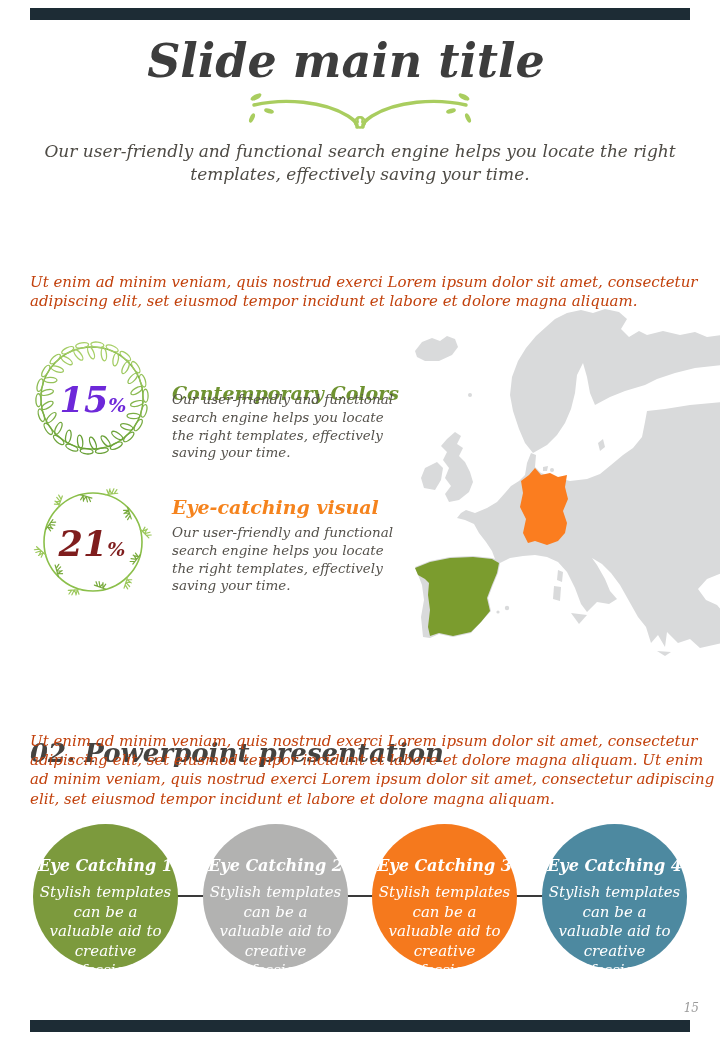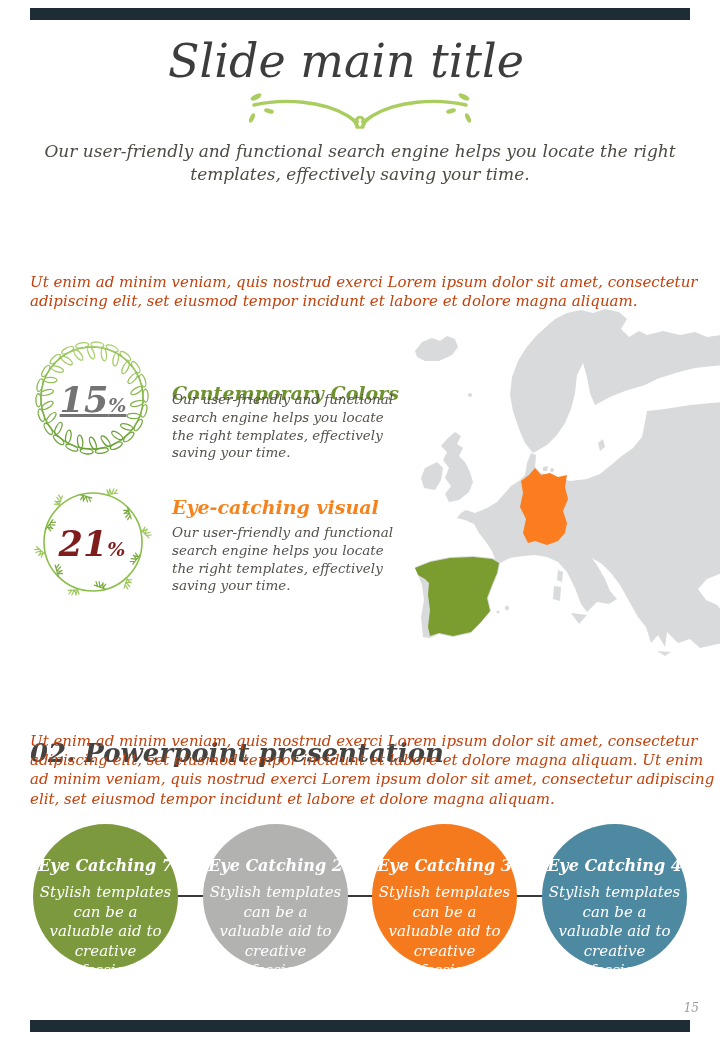--- a/index.html
+++ b/index.html
@@ -1,34 +1,34 @@
 <!DOCTYPE html>
 <html><head>
 <meta charset="utf-8">
 <style>
   html,body{margin:0;padding:0;background:#fff;}
   .page{position:relative;width:720px;height:1040px;background:#ffffff;overflow:hidden;
         font-family:"DejaVu Serif","Liberation Serif",serif;font-style:italic;color:#57544e;}
   .bar{position:absolute;left:30px;width:660px;height:12px;background:#1d2c35;}
   .bar.top{top:8px;} .bar.bottom{top:1020px;}
   .main-title{position:absolute;top:36px;left:0;width:692px;text-align:center;
-      font-size:46px;font-weight:normal;color:#3d3d3d;letter-spacing:0px;line-height:1.1;}
+      font-size:46px;font-weight:bold;color:#3d3d3d;letter-spacing:0px;line-height:1.1;}
   .divider{position:absolute;top:90px;left:244px;}
   .subtitle{position:absolute;top:140px;left:40px;width:640px;text-align:center;
       font-size:17px;color:#4e4b45;line-height:1.38;}
   .sec-heading{position:absolute;left:30px;font-size:26px;font-weight:bold;color:#454340;line-height:1;}
   .sec-body{position:absolute;left:30px;width:688px;font-size:15px;line-height:1.28;color:#c2410c;}
   .stat-heading{position:absolute;left:172px;font-size:19px;font-weight:bold;line-height:1;}
   .stat-heading.green{color:#6f9331;}
   .stat-heading.orange{color:#f5831d;}
   .stat-body{position:absolute;left:172px;width:228px;font-size:13.5px;line-height:1.32;color:#55524c;}
   .wreath{position:absolute;}
   .stat-value{position:absolute;text-align:center;font-weight:bold;font-size:35px;line-height:1;}
   .stat-value .pct{font-size:19px;}
-  .stat-value.green{color:#737373;text-decoration:underline;}
+  .stat-value.green{color:#6d28d9;}
   .stat-value.orange{color:#7f1d1d;}
   .map{position:absolute;left:395px;top:305px;}
   .connector{position:absolute;left:105px;top:895px;width:510px;height:2px;background:#3a3a3a;}
   .circle{position:absolute;top:824px;width:145px;height:145px;border-radius:50%;
       color:#ffffff;text-align:center;}
   .circle .c-title{margin-top:32px;font-size:16px;font-weight:bold;line-height:1.2;}
   .circle .c-body{margin:8px auto 0;width:132px;font-size:15px;line-height:1.3;}
   .page-num{position:absolute;top:1001px;right:21px;font-size:12px;color:#9a9a9a;}
 </style>
 </head>
@@ -183,21 +183,21 @@
 
     <path d="M126,176 L134,170 140,163 146,170 155,168 163,172 172,170 170,182 173,194 168,206 172,218 170,228 163,236 152,240 140,236 133,238 128,228 131,214 125,202 128,188 Z" fill="#fb7d1f"></path>
     <path d="M20,263 L35,257 55,253 78,252 97,254 104,258 102,268 97,280 92,293 95,306 86,317 76,327 58,331 44,328 35,331 33,322 35,305 33,290 34,278 30,274 23,270 Z" fill="#7b9c2e"></path>
   </svg>
 
   <div class="sec-heading" style="top:740px;">02. Powerpoint presentation</div>
   <div class="sec-body" style="top:732px;">Ut enim ad minim veniam, quis nostrud exerci  Lorem ipsum dolor sit amet, consectetur adipiscing elit, set eiusmod tempor incidunt et labore et dolore magna aliquam. Ut enim ad minim veniam, quis nostrud exerci  Lorem ipsum dolor sit amet, consectetur adipiscing elit, set eiusmod tempor incidunt et labore et dolore magna aliquam.</div>
 
   <div class="connector"></div>
   <div class="circle" style="left: 33px; background: rgb(124, 154, 61);">
-    <div class="c-title">Eye Catching 7</div>
+    <div class="c-title">Eye Catching 1</div>
     <div class="c-body">Stylish templates can be a valuable aid to creative professionals</div>
   </div>
   <div class="circle" style="left: 203px; background: rgb(178, 178, 177);">
     <div class="c-title">Eye Catching 2</div>
     <div class="c-body">Stylish templates can be a valuable aid to creative professionals</div>
   </div>
   <div class="circle" style="left: 372px; background: rgb(245, 121, 29);">
     <div class="c-title">Eye Catching 3</div>
     <div class="c-body">Stylish templates can be a valuable aid to creative professionals</div>
   </div>

